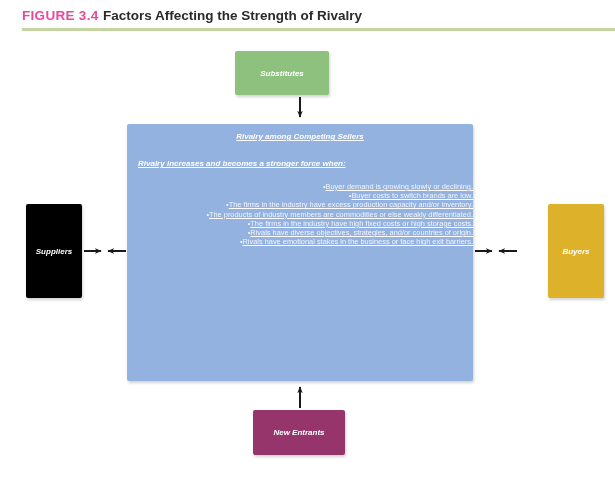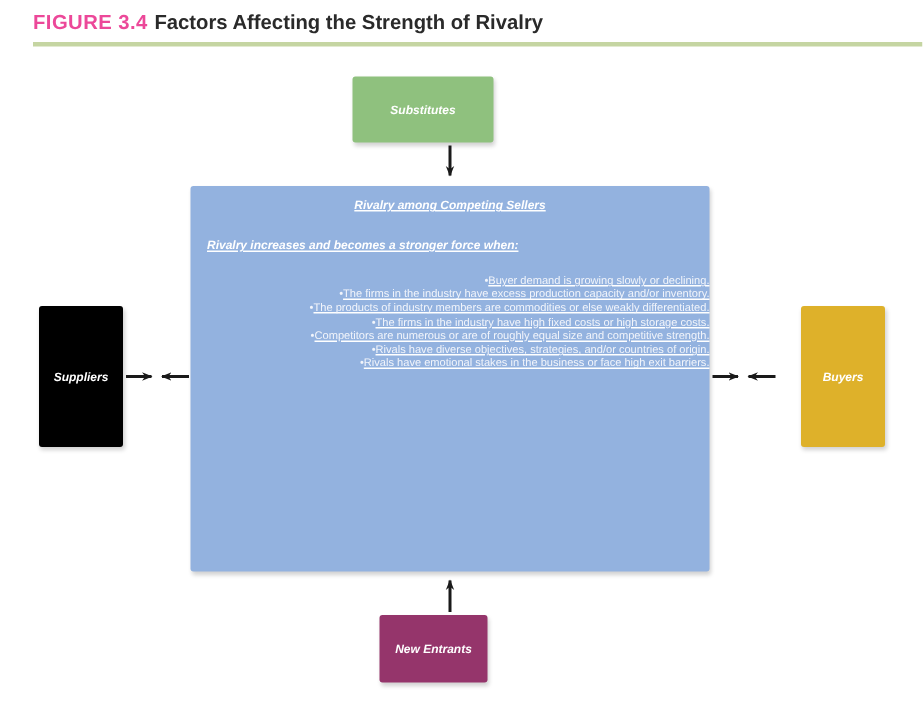--- a/index.html
+++ b/index.html
@@ -4,22 +4,22 @@
 <style>
   html, body { margin:0; padding:0; background:#ffffff; }
   body { width:615px; height:481px; position:relative; overflow:hidden; font-family:"Liberation Sans", "DejaVu Sans", sans-serif; }
   .fig-header { position:absolute; left:22px; top:6px; height:20px; white-space:nowrap; }
   .fig-num { color:#2f6a3a; font-weight:bold; font-size:13.5px; letter-spacing:0.3px; }
   .fig-title { color:#2a2a2a; font-weight:bold; font-size:13.5px; }
   .fig-rule { position:absolute; left:22px; top:28px; width:593px; height:3px; background:#c5d5a2; }
   .box { position:absolute; border-radius:2px; box-shadow:1px 2px 3px rgba(0,0,0,0.18); color:#ffffff; font-style:italic; font-weight:bold; display:flex; align-items:center; justify-content:center; font-size:8px; }
   .substitutes { left:235px; top:51px; width:94px; height:44px; }
   .suppliers { left:26px; top:204px; width:56px; height:94px; }
-  .buyers { left:534px; top:204px; width:56px; height:94px; }
-  .entrants { left:253px; top:410px; width:72px; height:45px;text-align:center; }
+  .buyers { left:548px; top:204px; width:56px; height:94px; }
+  .entrants { left:253px; top:410px; width:92px; height:45px;text-align:center; }
   .rivalry { position:absolute; left:127px; top:124px; width:346px; height:257px; border-radius:2px; box-shadow:1px 2px 3px rgba(0,0,0,0.18); color:#ffffff;text-decoration:underline; }
   .rivalry .rtitle { text-align:center; font-style:italic; font-weight:bold; font-size:8px; margin-top:8px; }
   .rivalry .rinc { font-style:italic; font-weight:bold; font-size:8px; margin:18px 0 0 11px; }
   .rivalry ul { list-style:none; margin:14px 0 0 11px; padding:0; font-size:7.4px; line-height:9.2px; color:#f2f5fb;text-align:right; }
   .rivalry li { padding-left:9px; text-indent:-9px; }
   .rivalry li .dot { display:inline-block; width:9px; text-indent:0; }
   .rivalry .rdec { font-style:italic; font-weight:bold; font-size:7.8px; line-height:11px; margin:15px 11px 0 11px; }
   svg.arrows { position:absolute; left:0; top:0; width:615px; height:481px; pointer-events:none; }
 </style>
 </head>
@@ -45,24 +45,24 @@
 
 <div class="box entrants" style="background: rgb(149, 53, 107);">
   <span>New Entrants</span>
 </div>
 
 <div class="rivalry" style="background: rgb(147, 178, 223);">
   <div class="rtitle">Rivalry among Competing Sellers</div>
   <div class="rinc">Rivalry increases and becomes a stronger force when:</div>
   <ul id="cond-list">
       <li><span class="dot">•</span><span>Buyer demand is growing slowly or declining.</span></li>
+      <li><span class="dot">•</span><span>Buyer costs to switch brands are low.</span></li>
       <li><span class="dot">•</span><span>The firms in the industry have excess production capacity and/or inventory.</span></li>
       <li><span class="dot">•</span><span>The products of industry members are commodities or else weakly differentiated.</span></li>
       <li><span class="dot">•</span><span>The firms in the industry have high fixed costs or high storage costs.</span></li>
-      <li><span class="dot">•</span><span>Competitors are numerous or are of roughly equal size and competitive strength.</span></li>
       <li><span class="dot">•</span><span>Rivals have diverse objectives, strategies, and/or countries of origin.</span></li>
       <li><span class="dot">•</span><span>Rivals have emotional stakes in the business or face high exit barriers.</span></li>
     </ul>
 </div>
 
 <svg class="arrows" xmlns="http://www.w3.org/2000/svg">
   <defs>
     <marker id="ah" viewBox="0 0 10 10" refX="9" refY="5" markerWidth="7" markerHeight="7" orient="auto-start-reverse" markerUnits="userSpaceOnUse">
       <path d="M0,1 L10,5 L0,9 L3,5 Z" fill="#1a1a1a"></path>
     </marker>

